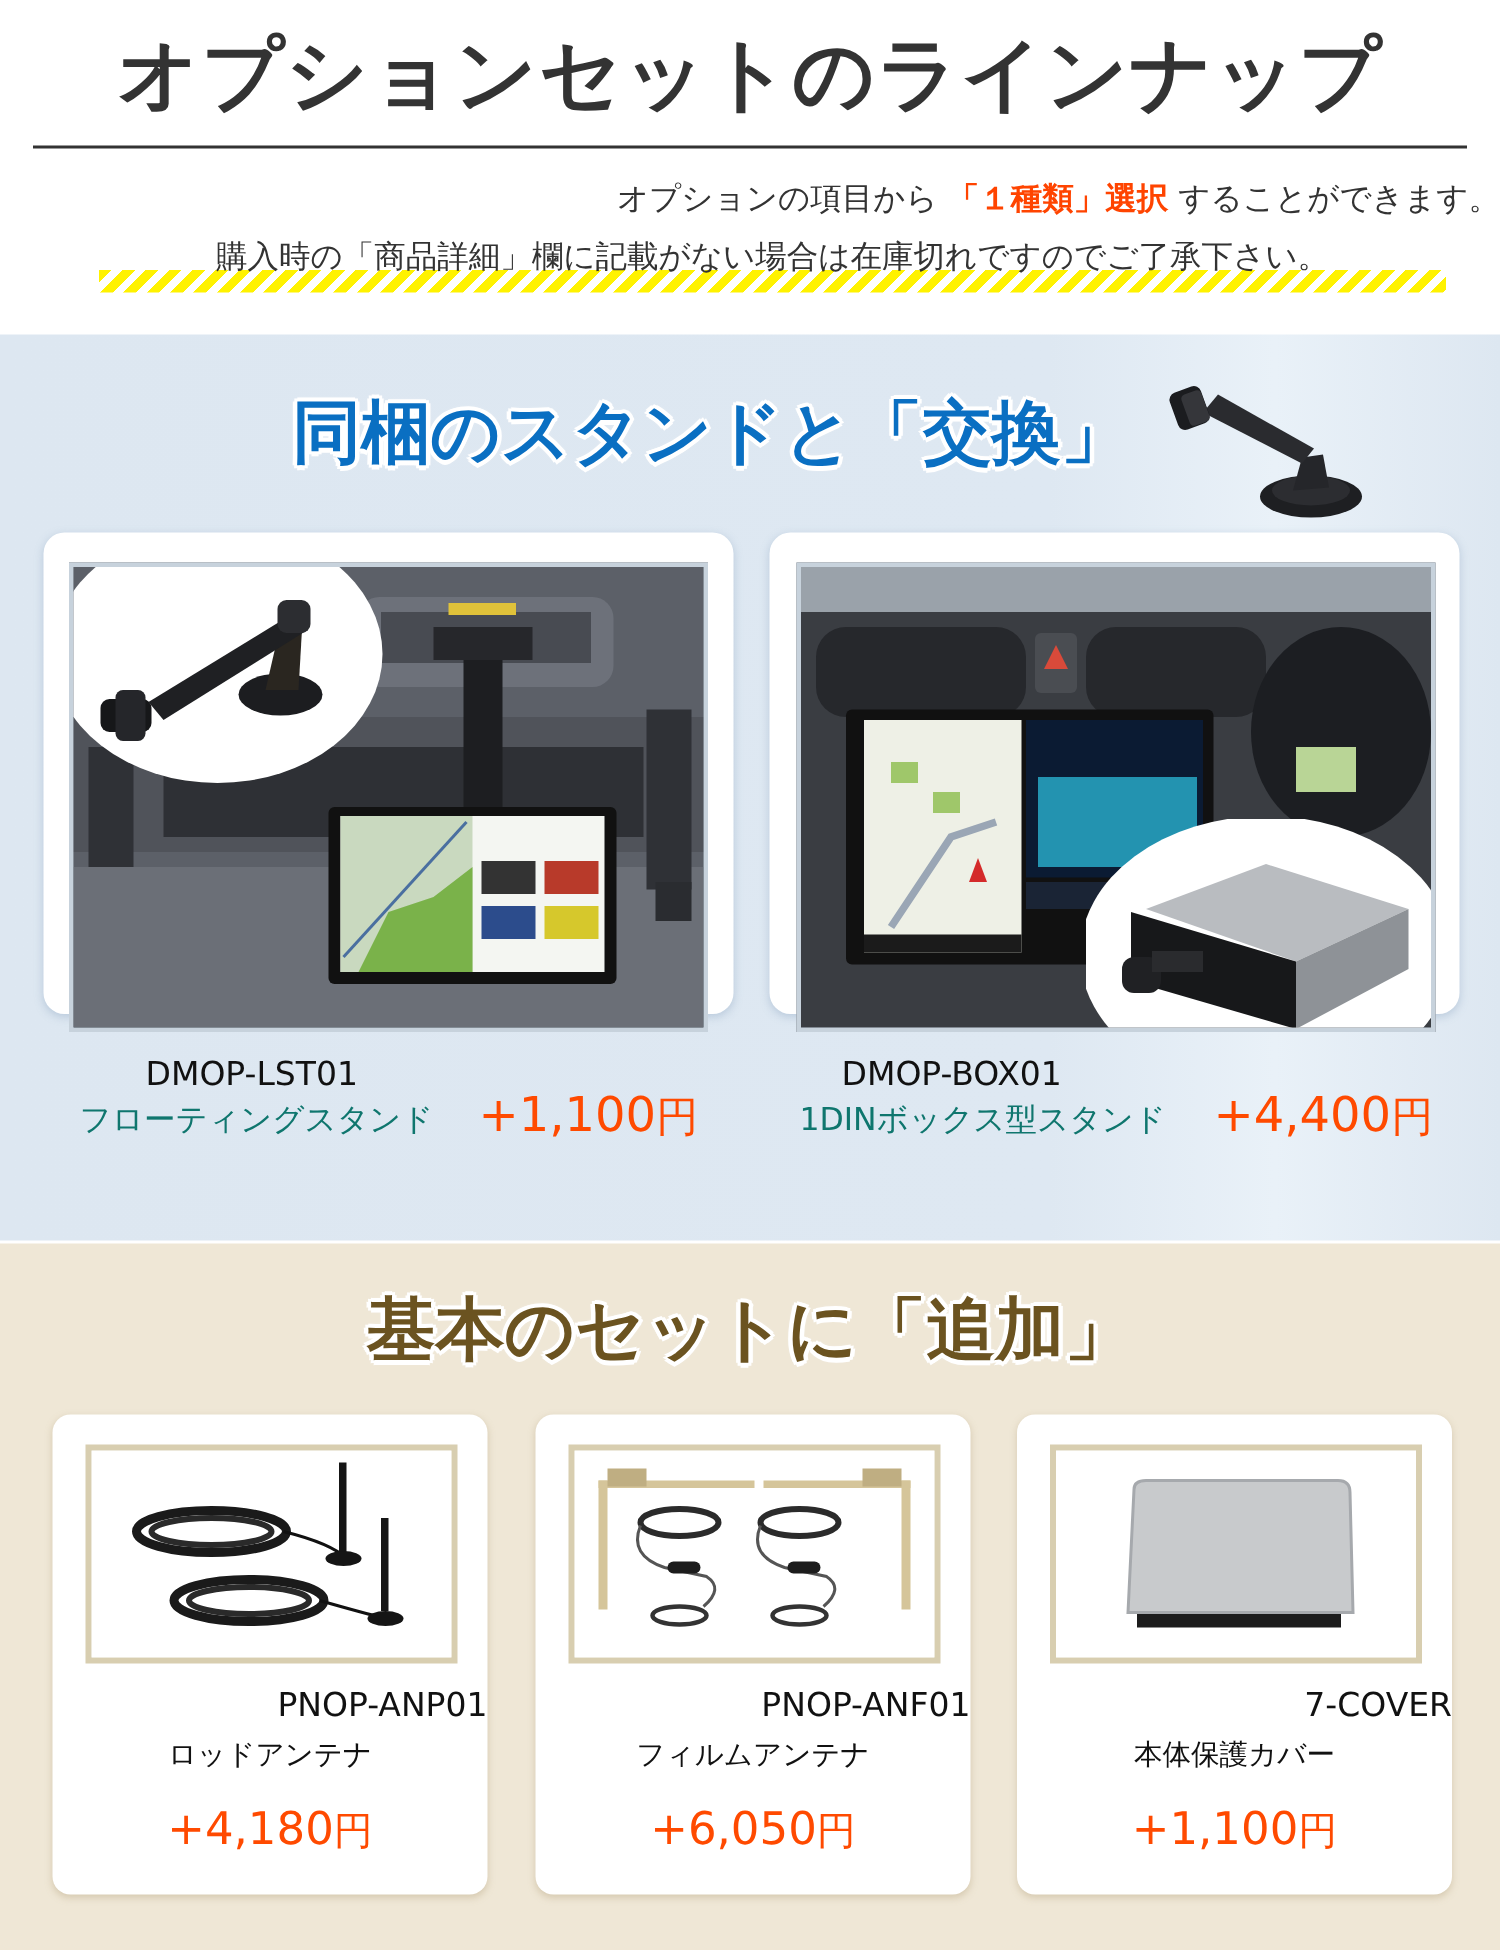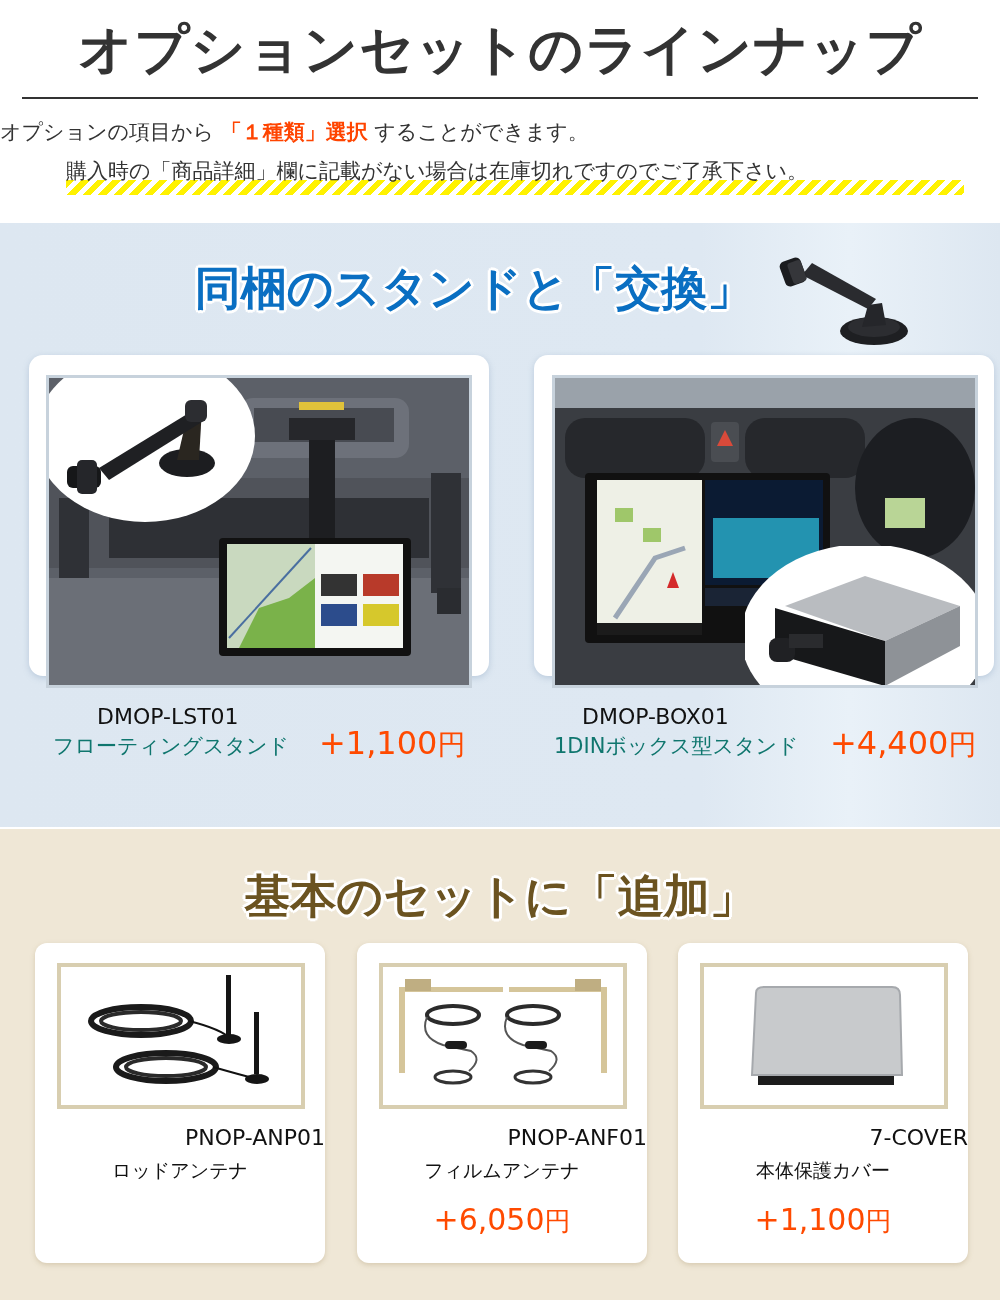--- a/index.html
+++ b/index.html
@@ -7,31 +7,31 @@
   body { font-family: "DejaVu Sans", "Liberation Sans", sans-serif; color: #222; position: relative; }
 
   
   .hero { position: absolute; left: 0; top: 0; width: 880px; height: 223px; background: #fff; }
   .hero-title {
     position: absolute; left: 0; top: 14px; width: 1000px; text-align: center;
     font-size: 54px; font-weight: bold; color: #333333; letter-spacing: 1px; line-height: 72px;
   }
   .hero-divider { position: absolute; left: 22px; top: 97px; width: 956px; height: 2px; background: #333; }
   .hero-line1 {
-    position: absolute; left: 0; top: 116px; width: 1000px; text-align: left;
+    position: absolute; left: 0; top: 116px; width: 1000px; text-align: right;
     font-size: 21px; color: #333; line-height: 32px;
   }
   .hero-line1 .accent { color: #ff4400; font-weight: bold; }
   .hero-line2-wrap { position: absolute; left: 66px; top: 153px; width: 898px; height: 42px; }
   .hero-stripe {
     position: absolute; left: 0; bottom: 0; width: 100%; height: 15px;
     background: repeating-linear-gradient(135deg, #fff200 0 6px, #ffffff 6px 11px);
   }
   .hero-line2 {
-    position: absolute; left: 0; top: 2px; width: 100%; text-align: left;
+    position: absolute; left: 0; top: 2px; width: 100%; text-align: center;
     font-size: 21px; color: #333; line-height: 32px; white-space: nowrap;
   }
 
   
   .sec-blue {
     position: absolute; left: 0; top: 223px; width: 1000px; height: 604px;
     background: linear-gradient(90deg, #dde7f1 0%, #dee8f2 70%, #e9f1f8 85%, #dde7f1 100%);
   }
   .sec-title {
     position: absolute; left: 0; width: 1000px; text-align: center; font-weight: bold;
@@ -40,21 +40,21 @@
     top: 30px; font-size: 46px; color: #0a6fc2; line-height: 70px; padding-right: 52px;
     text-shadow: 0 0 4px #fff, 2px 2px 0 #fff, -2px -2px 0 #fff, 2px -2px 0 #fff, -2px 2px 0 #fff, 0 3px 0 #fff, 0 -3px 0 #fff, 3px 0 0 #fff, -3px 0 0 #fff;
   }
   .title-stand-icon { position: absolute; left: 772px; top: 28px; width: 140px; height: 100px; }
 
   .stand-card {
     position: absolute; top: 132px; width: 460px; height: 321px; background: #fff;
     border-radius: 14px; box-shadow: 0 2px 6px rgba(120,150,180,0.35);
   }
   .stand-card.c1 { left: 29px; }
-  .stand-card.c2 { left: 534px; }
+  .stand-card.c2 { left: 513px; }
   .stand-img {
     position: absolute; left: 17px; top: 20px; width: 426px; height: 313px;
     border: 3px solid #c7d2dc; overflow: hidden; background: #555a62;
   }
   .stand-card.c2 .stand-img { left: 18px; width: 426px; }
   .stand-code {
     position: absolute; top: 348px; font-size: 22px; color: #111; line-height: 28px;
     font-family: "DejaVu Sans", sans-serif;
   }
   .stand-name { position: absolute; top: 376px; font-size: 21px; color: #0f766e; line-height: 30px; }
@@ -63,21 +63,20 @@
   }
   .stand-price .yen { font-size: 28px; }
 
   
   .sec-beige {
     position: absolute; left: 0; top: 829px; width: 1000px; height: 471px; background: #efe7d6;
   }
   .beige-title {
     top: 22px; font-size: 46px; color: #6b5320; line-height: 70px;
     text-shadow: 0 0 4px #fff, 2px 2px 0 #fff, -2px -2px 0 #fff, 2px -2px 0 #fff, -2px 2px 0 #fff, 0 3px 0 #fff, 0 -3px 0 #fff, 3px 0 0 #fff, -3px 0 0 #fff;
-    margin-top: 10px;
   }
   .acc-card {
     position: absolute; top: 114px; width: 290px; height: 320px; background: #fff;
     border-radius: 12px; box-shadow: 0 2px 5px rgba(170,150,110,0.35);
   }
   .acc-card.a1 { left: 35px; }
   .acc-card.a2 { left: 357px; }
   .acc-card.a3 { left: 678px; }
   .acc-img {
     position: absolute; left: 22px; top: 20px; width: 248px; height: 146px;
@@ -209,20 +208,21 @@
         <ellipse cx="168" cy="72" rx="12" ry="5" fill="#151515"></ellipse>
         <ellipse cx="105" cy="100" rx="50" ry="14" fill="none" stroke="#1a1a1a" stroke-width="6"></ellipse>
         <ellipse cx="105" cy="100" rx="40" ry="9" fill="none" stroke="#2a2a2a" stroke-width="4"></ellipse>
         <path d="M152 100 Q180 108 196 112" stroke="#111" stroke-width="2" fill="none"></path>
         <rect x="193" y="45" width="5" height="62" fill="#151515"></rect>
         <ellipse cx="196" cy="112" rx="12" ry="5" fill="#151515"></ellipse>
       </svg>
     </div>
     <div class="acc-code">PNOP-ANP01</div>
     <div class="acc-name">ロッドアンテナ</div>
+    <div class="acc-price"><span>+</span><span>4,180</span><span class="yen">円</span></div>
   </article>
 
   <article class="acc-card a2">
     <div class="acc-img">
       <svg width="240" height="138" viewBox="0 0 240 138">
         <rect width="240" height="138" fill="#ffffff"></rect>
         <rect x="16" y="20" width="6" height="86" fill="#d5c59a"></rect>
         <rect x="16" y="20" width="104" height="5" fill="#d5c59a"></rect>
         <rect x="22" y="12" width="26" height="12" fill="#bfae82"></rect>
         <rect x="218" y="20" width="6" height="86" fill="#d5c59a"></rect>

